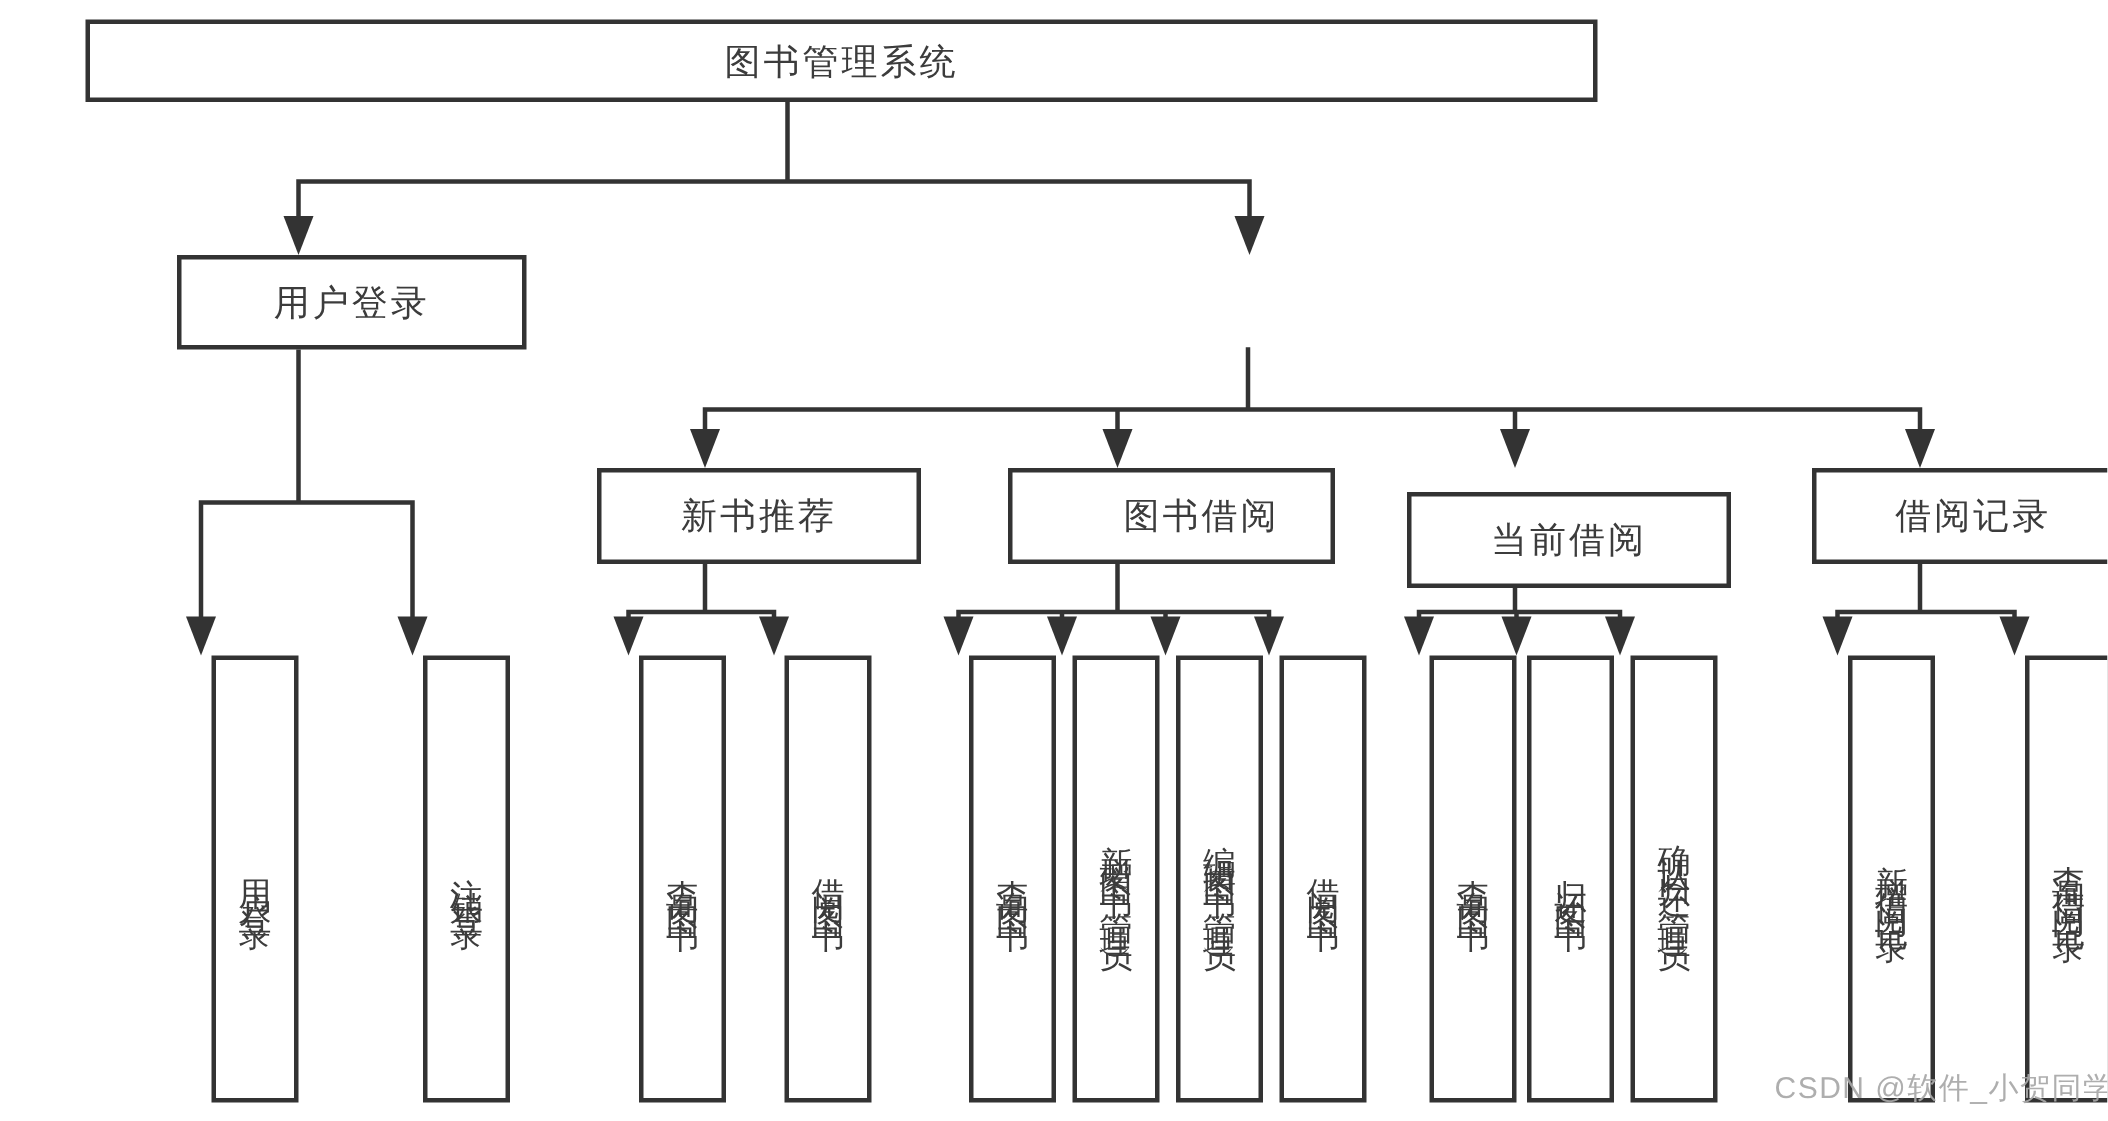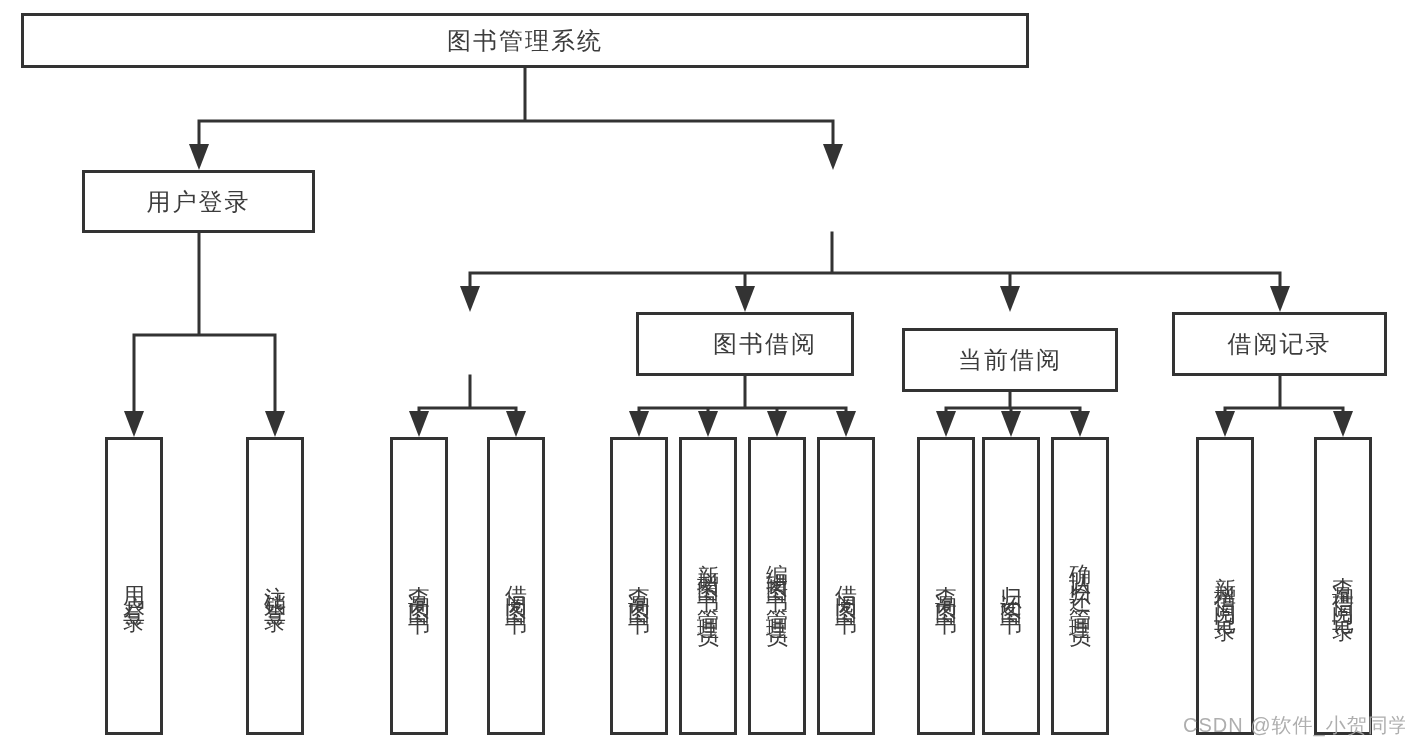--- a/index.html
+++ b/index.html
@@ -10,21 +10,21 @@
     font-family:"Liberation Sans","DejaVu Sans",sans-serif;
     color:var(--text,#3c3c3c);
     overflow:hidden;
   }
   svg.wires{position:absolute;left:0;top:0;width:1405px;height:747px;}
   .box{
     position:absolute;box-sizing:border-box;
     border:3px solid var(--line,#333333);
     background:var(--box-bg,#ffffff);
     display:flex;align-items:center;justify-content:center;
-    text-align:center;z-index:2;
+    text-align:center;z-index:2;margin-left:36px;
   }
   .hbox{font-size:24px;letter-spacing:2px;}
   .root{left:21px;top:13px;width:1008px;height:55px;}
   .l2a{left:82px;top:170px;width:233px;height:63px;}
   .l2b{left:714px;top:170px;width:238px;height:63px;}
   .l3a{left:362px;top:312px;width:216px;height:64px;}
   .l3b{left:636px;top:312px;width:218px;height:64px;padding-left:40px;}
   .l3c{left:902px;top:328px;width:216px;height:64px;}
   .l3d{left:1172px;top:312px;width:215px;height:64px;}
   .leaf{top:437px;width:58px;height:298px;font-size:22px;}
@@ -83,20 +83,23 @@
   </svg>
 
   <div class="box hbox root">
     <span>图书管理系统</span>
   </div>
 
   <div class="box hbox l2a">
     <span>用户登录</span>
   </div>
 
+  <div class="box hbox l3a">
+    <span>新书推荐</span>
+  </div>
   <div class="box hbox l3b">
     <span>图书借阅</span>
   </div>
   <div class="box hbox l3c">
     <span>当前借阅</span>
   </div>
   <div class="box hbox l3d">
     <span>借阅记录</span>
   </div>
 

